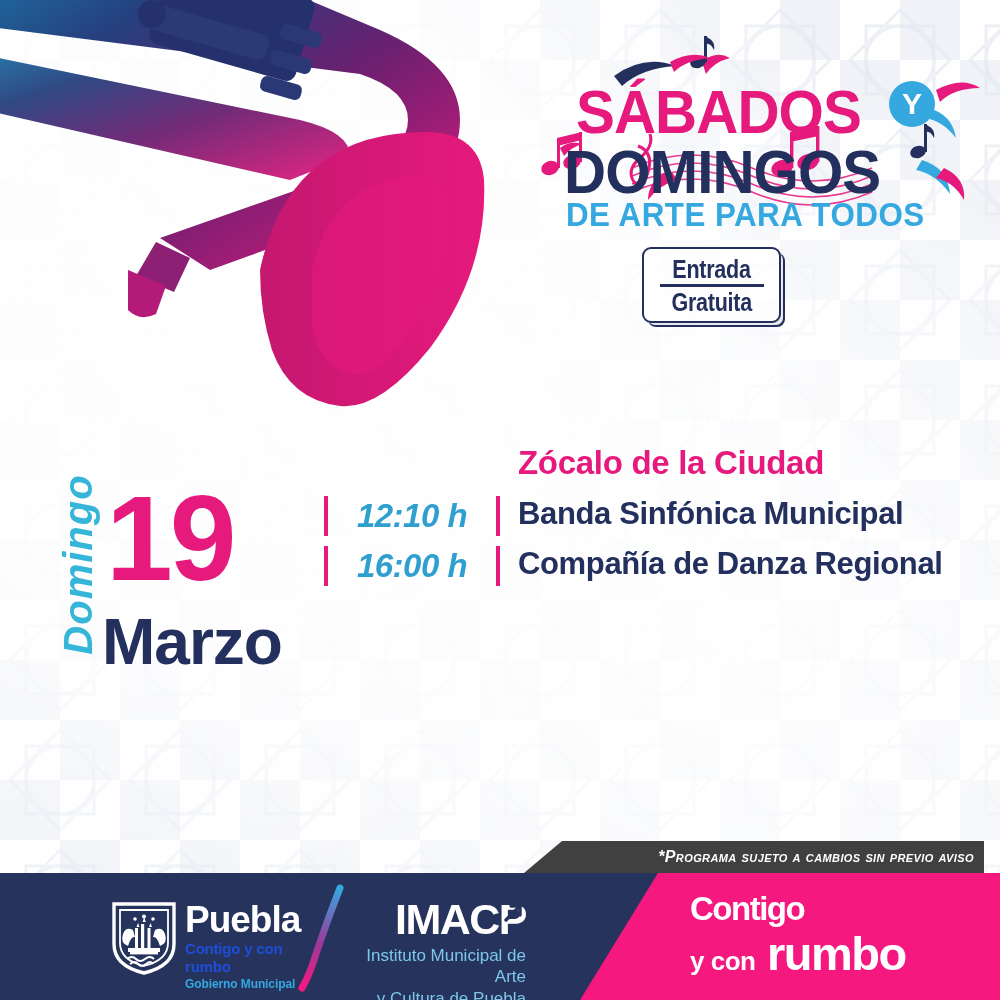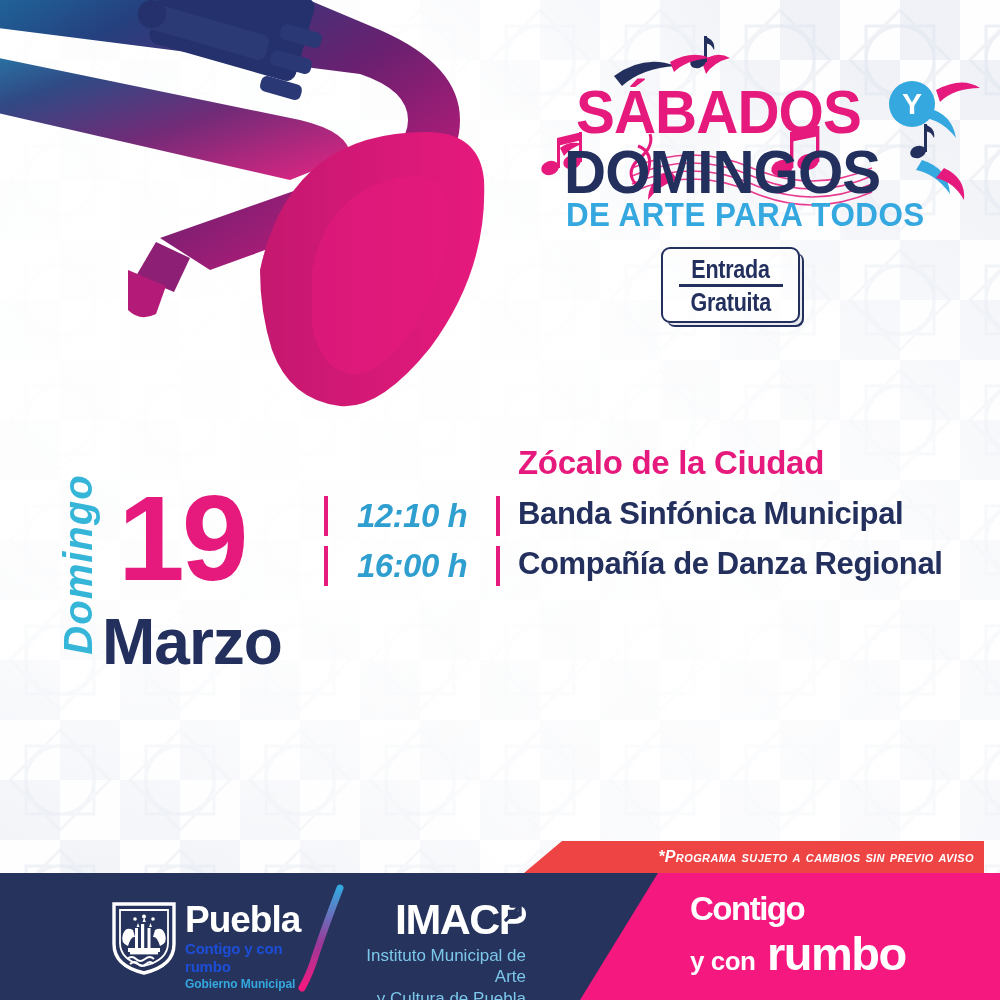--- a/index.html
+++ b/index.html
@@ -52,42 +52,42 @@
   }
   .y-badge{
     position:absolute;left:369px;top:53px;width:46px;height:46px;border-radius:50%;
     background:#35a8e0;color:#ffffff;font-size:30px;font-weight:bold;
     display:flex;align-items:center;justify-content:center;
   }
   .deco-svg{position:absolute;left:0;top:0;width:470px;height:200px;pointer-events:none;}
 
   
   .entrada{
-    position:absolute;left:661px;top:247px;width:135px;height:72px;
+    position:absolute;left:642px;top:247px;width:135px;height:72px;
     border:2px solid #23305e;border-radius:9px;background:rgba(255,255,255,.55);
     box-shadow:4px 4px 0 -2px rgba(255,255,255,.9), 5px 5px 0 -1px #23305e;
   }
   .entrada-in{position:absolute;inset:0;display:flex;flex-direction:column;
     align-items:center;justify-content:center;}
   .entrada-in span{
     color:#23305e;font-weight:bold;font-size:25px;line-height:1.04;
     transform:scaleX(.86);letter-spacing:-.3px;
   }
   .entrada-rule{width:104px;height:3px;background:#23305e;margin:2px 0;}
 
   
   .date-wrap{position:absolute;left:30px;top:460px;width:290px;height:240px;}
   .weekday{
     position:absolute;left:-52px;top:82px;width:200px;text-align:center;
     transform:rotate(-90deg);
     color:#35b5d8;font-size:40px;font-style:italic;font-weight:bold;
     letter-spacing:1px;
   }
   .daynum{
-    position:absolute;left:88px;top:24px;width:200px;text-align:left;
+    position:absolute;left:76px;top:24px;width:200px;text-align:left;
     color:#e6197d;font-size:120px;font-weight:bold;line-height:.9;letter-spacing:-3px;
   }
   .monthname{
     position:absolute;left:72px;top:150px;width:230px;text-align:left;
     color:#23305e;font-size:64px;font-weight:bold;line-height:1;letter-spacing:-1px;
   }
 
   
   .sched{position:absolute;left:324px;top:444px;width:670px;}
   .venue{
@@ -107,21 +107,21 @@
     letter-spacing:-.4px;transform:scaleX(.97);transform-origin:left center;
   }
   .enote{
     color:#2f9fd0;font-size:21px;font-style:italic;font-weight:bold;
     line-height:1.22;margin-top:3px;letter-spacing:-.2px;
   }
 
   
   .disclaimer{
     position:absolute;left:524px;top:841px;width:460px;height:32px;
-    background:#ef4444;
+    background:#404040;
     clip-path:polygon(38px 0,100% 0,100% 100%,0 100%);
     display:flex;align-items:center;justify-content:flex-end;
   }
   .disclaimer span{
     color:#ffffff;font-size:16px;font-style:italic;font-weight:bold;
     font-variant:small-caps;letter-spacing:.4px;padding-right:10px;
   }
 
   
   .footer{position:absolute;left:0;top:873px;width:1000px;height:127px;background:#26335c;}

